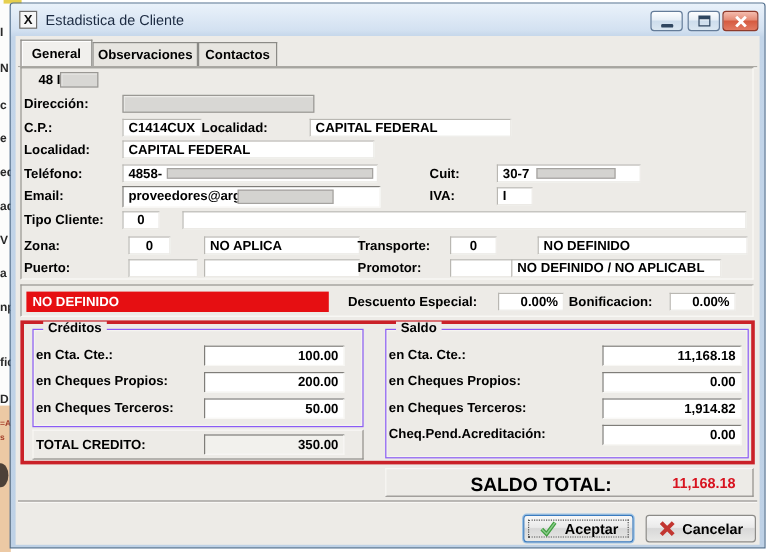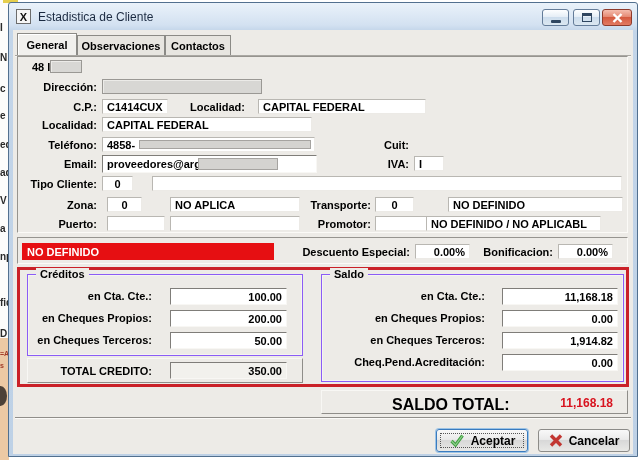--- a/index.html
+++ b/index.html
@@ -1,20 +1,20 @@
 <!DOCTYPE html>
 <html><head>
 <meta charset="utf-8">
 <style>
   * { box-sizing: border-box; margin: 0; padding: 0; }
   html,body { width:641px; height:460px; }
   body { font-family:"Liberation Sans",sans-serif; background:#ffffff; overflow:hidden; }
   #screen { position:relative; width:641px; height:460px; background:#ffffff; }
   .lbl { position:absolute; font:bold 11px "Liberation Sans",sans-serif; color:#000; white-space:nowrap; }
-  .r { text-align:right; }
+  .r { text-align:left; }
   .field { position:absolute; background:#fff; border:1px solid #b9b7b2; border-right-color:#eceae6; border-bottom-color:#eceae6;
            height:15px; font:bold 11px "Liberation Sans",sans-serif; color:#000; display:flex; align-items:center;
            padding:0 4px; white-space:nowrap; overflow:hidden; }
   .field.sunken { border-color:#7f7d79 #f8f7f4 #f8f7f4 #7f7d79; }
   .num { justify-content:flex-end; }
   .ctr { justify-content:center; }
   .redact { position:absolute; background:#d8d7d4; border:1px solid #9a9894; box-shadow:inset 1px 1px 0 #ecebe8; }
   .redact-in { position:absolute; top:2px; bottom:2px; background:#d4d3d0; border:1px solid #a5a3a0; }
 
   
@@ -145,20 +145,24 @@
 
         <span class="lbl r" style="left:2px;top:62px;width:77px">Localidad:</span>
         <div class="field" style="left:84px;top:60px;width:210px">CAPITAL FEDERAL</div>
 
         <span class="lbl r" style="left:2px;top:82px;width:77px">Teléfono:</span>
         <div class="field" style="left:84px;top:80px;width:213px">
           <span>4858-</span>
           <span class="redact-in" style="left:36px;right:3px"></span>
         </div>
         <span class="lbl r" style="left:340px;top:82px;width:51px">Cuit:</span>
+        <div class="field" style="left:396px;top:80px;width:120px">
+          <span>30-7</span>
+          <span class="redact-in" style="left:32px;width:66px"></span>
+        </div>
 
         <span class="lbl r" style="left:2px;top:101px;width:77px">Email:</span>
         <div class="field sunken" style="left:84px;top:98px;width:215px;height:18px">
           <span>proveedores@arg</span>
           <span class="redact-in" style="left:95px;width:80px"></span>
         </div>
         <span class="lbl r" style="left:340px;top:101px;width:51px">IVA:</span>
         <div class="field" style="left:396px;top:99px;width:30px">I</div>
 
         <span class="lbl r" style="left:2px;top:121px;width:77px">Tipo Cliente:</span>

